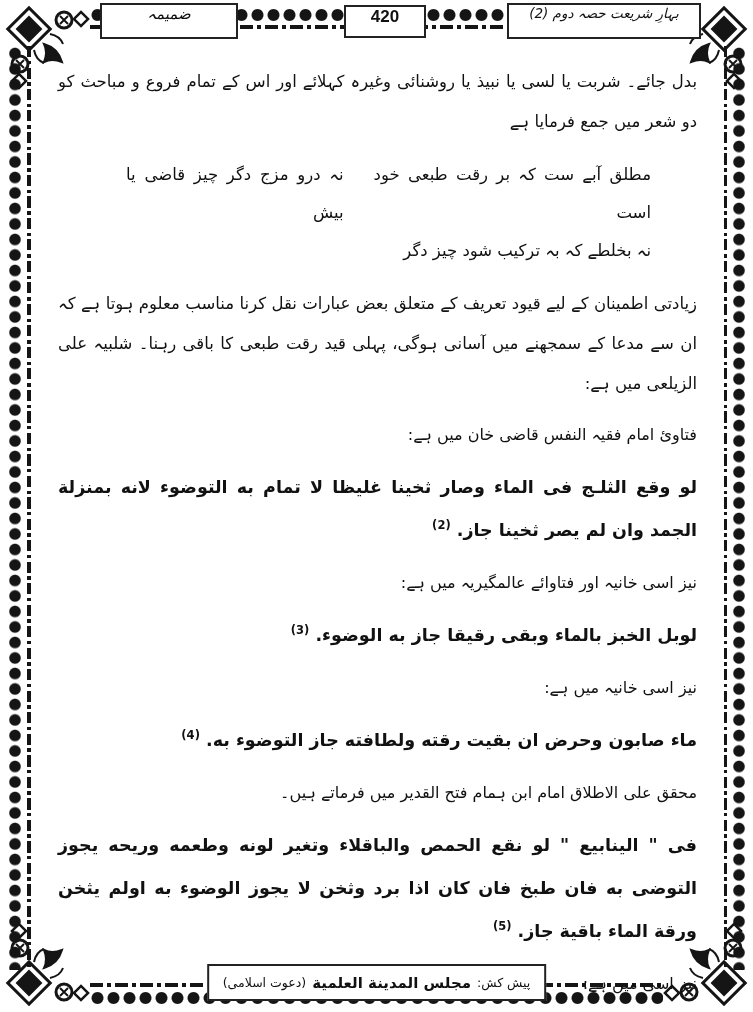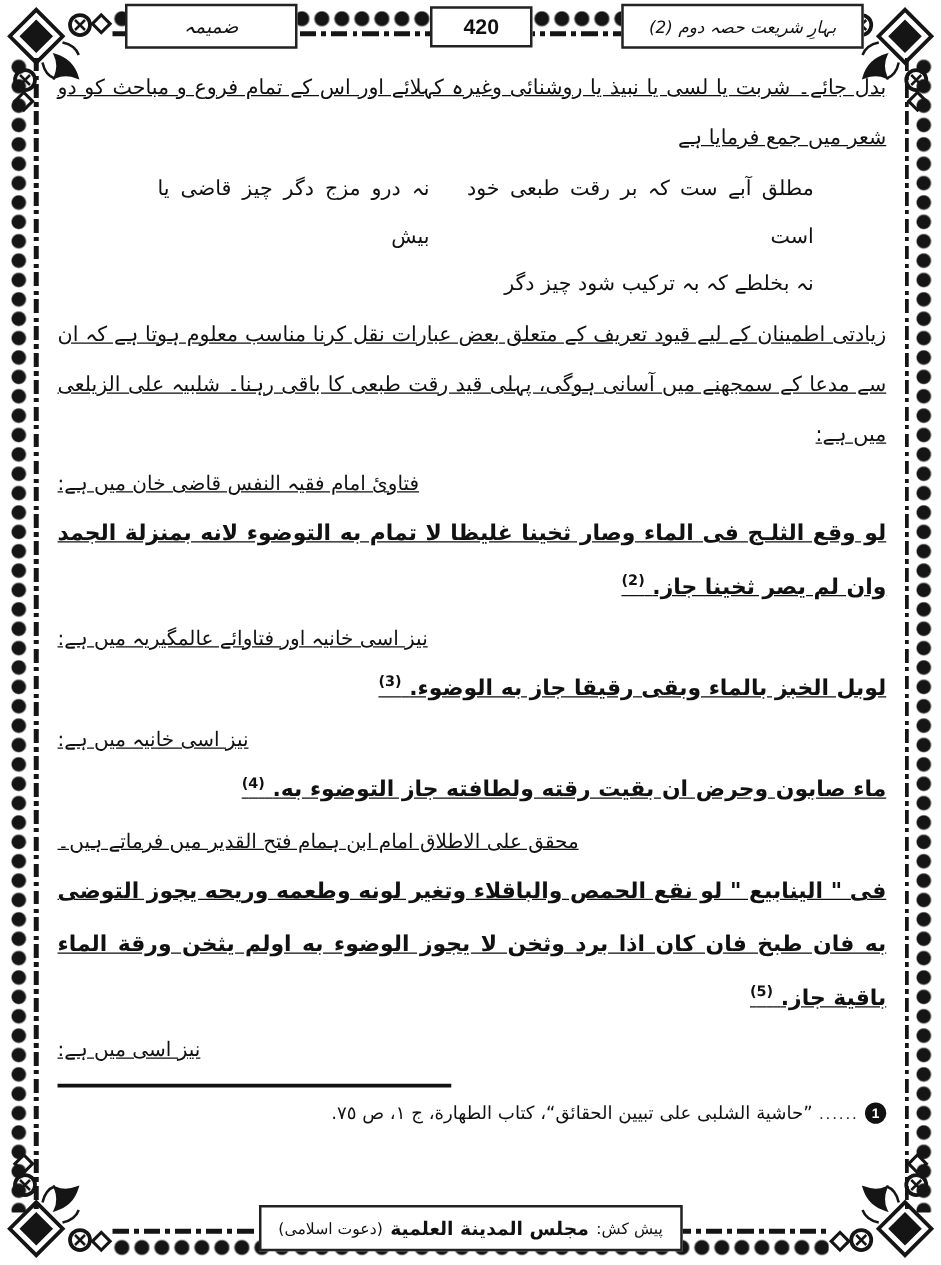--- a/index.html
+++ b/index.html
@@ -17,32 +17,32 @@
     background-image:radial-gradient(circle at 7.5px 7px,#151515 5.4px,rgba(0,0,0,0) 6.5px);
     background-size:16px 14px;background-repeat:repeat-x;}
   .hdr-beads{top:8px;} .ftr-beads{bottom:7px;}
   .hdr-dash,.ftr-dash{position:absolute;left:90px;right:90px;height:4px;
     background-image:repeating-linear-gradient(90deg,#151515 0 13px,rgba(0,0,0,0) 13px 17px,#151515 17px 21px,rgba(0,0,0,0) 21px 25px);}
   .hdr-dash{top:25px;} .ftr-dash{bottom:25px;}
   .corner{position:absolute;width:94px;height:94px;}
   .corner.tl{top:0;left:0;} .corner.tr{top:0;right:0;transform:scaleX(-1);}
   .corner.bl{bottom:0;left:0;transform:scaleY(-1);} .corner.br{bottom:0;right:0;transform:scale(-1,-1);}
   
-  .hbox{position:absolute;background:#fff;border:2.5px solid #222;display:flex;align-items:center;justify-content:center;}
+  .hbox{position:absolute;background:#fff;border:2.5px solid #222;display:flex;justify-content:center;}
   .box-left{left:100px;top:3px;width:134px;height:32px;font-size:15px;font-style:italic;}
   .box-page{left:344px;top:5px;width:78px;height:29px;font-family:"Liberation Sans",sans-serif;font-weight:bold;font-size:17px;direction:ltr;}
-  .box-right{right:62px;top:3px;width:190px;height:32px;font-size:13.5px;font-style:italic;}
+  .box-right{right:52px;top:3px;width:190px;height:32px;font-size:13.5px;font-style:italic;}
   
   .content{position:absolute;left:46px;right:44px;top:50px;text-align:justify;}
-  .content p{margin:0;text-decoration:underline;}
+  .content p{margin:12px;}
   .p-body{font-size:16.5px;line-height:40px;}
   .couplet{padding:2px 58px 2px 80px;font-size:16.5px;line-height:38px;}
   .c-row{display:flex;justify-content:space-between;gap:30px;}
   .quote{font-weight:700;font-size:17.5px;line-height:43px;}
-  .lead{font-size:16px;line-height:38px;text-align:left;}
+  .lead{font-size:16px;line-height:38px;text-align:right;}
   sup{font-size:11.5px;font-weight:700;line-height:0;}
   .sep{width:315px;height:2.5px;background:#111;margin:8px auto 6px 0;}
   .fn{display:flex;align-items:center;gap:5px;font-size:14.5px;line-height:30.5px;}
   .fn-num{flex:0 0 auto;width:17px;height:17px;border-radius:50%;background:#111;color:#fff;
     font-family:"Liberation Sans",sans-serif;font-size:11px;font-weight:bold;
     display:flex;align-items:center;justify-content:center;direction:ltr;}
   .fn-dots{font-size:12px;letter-spacing:1.5px;color:#222;}
   
   .footer-box{position:absolute;left:50%;transform:translateX(-50%);bottom:11px;height:33px;
     border:2px solid #222;background:#fff;display:flex;align-items:center;gap:6px;padding:0 14px;

